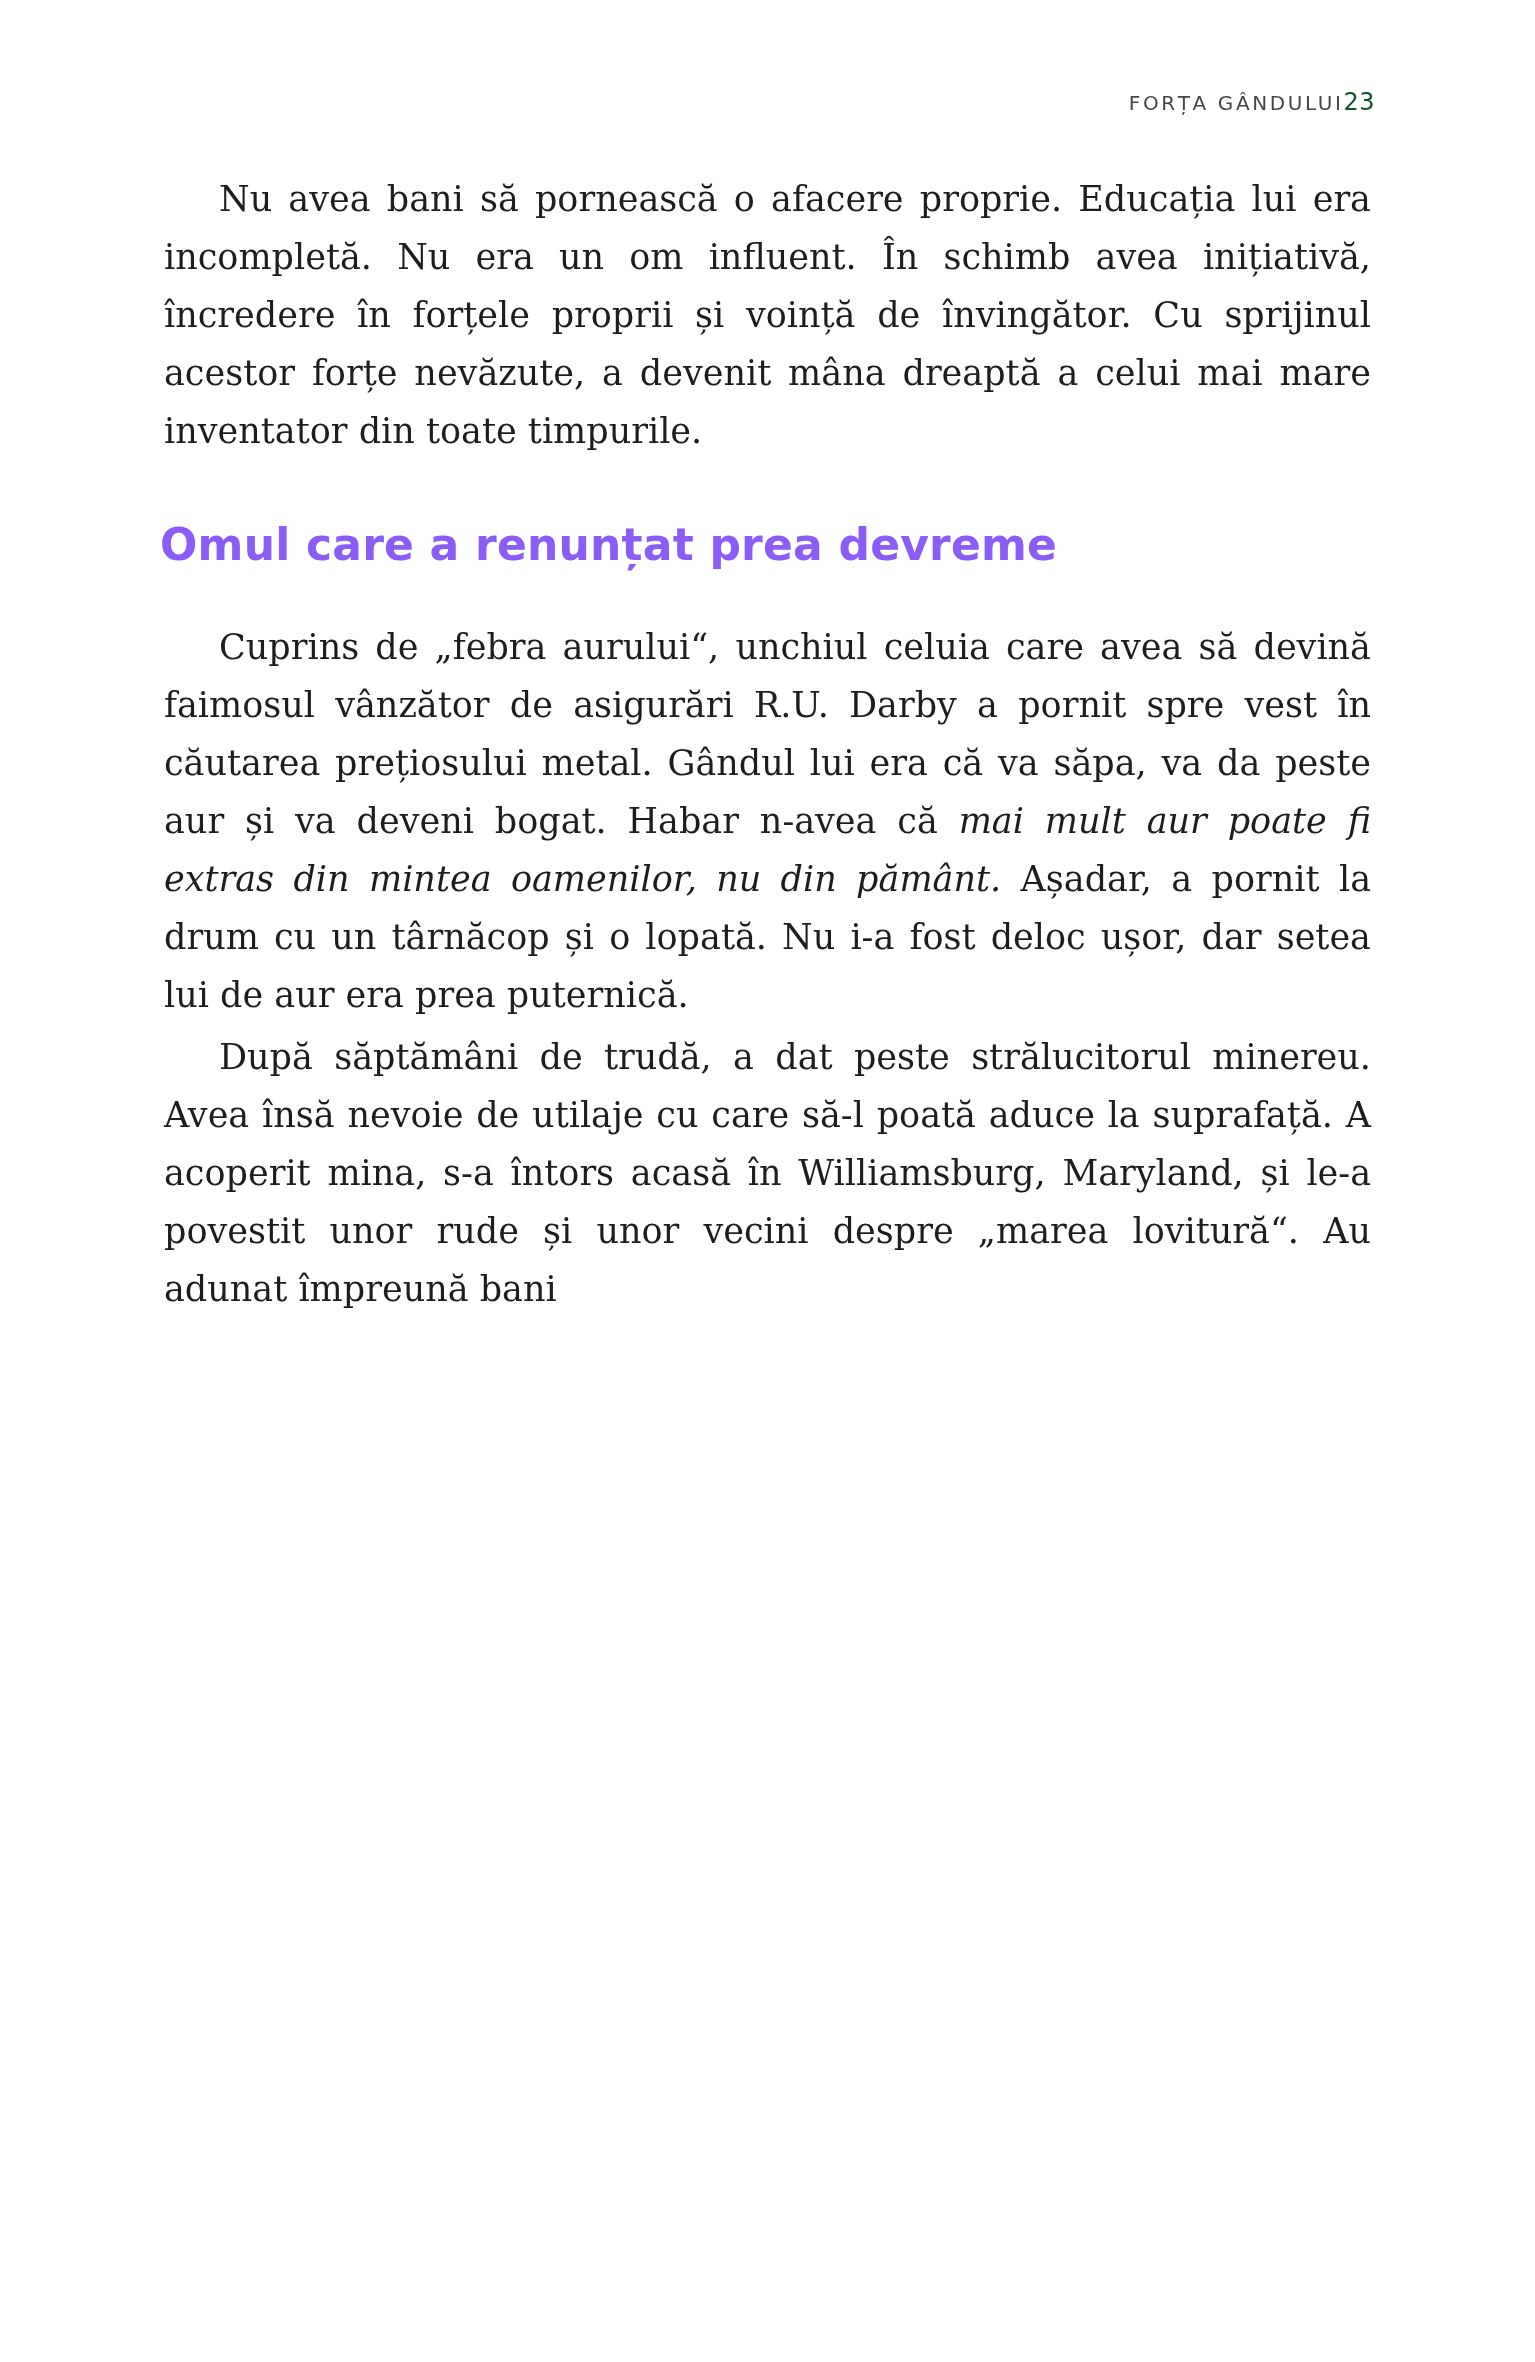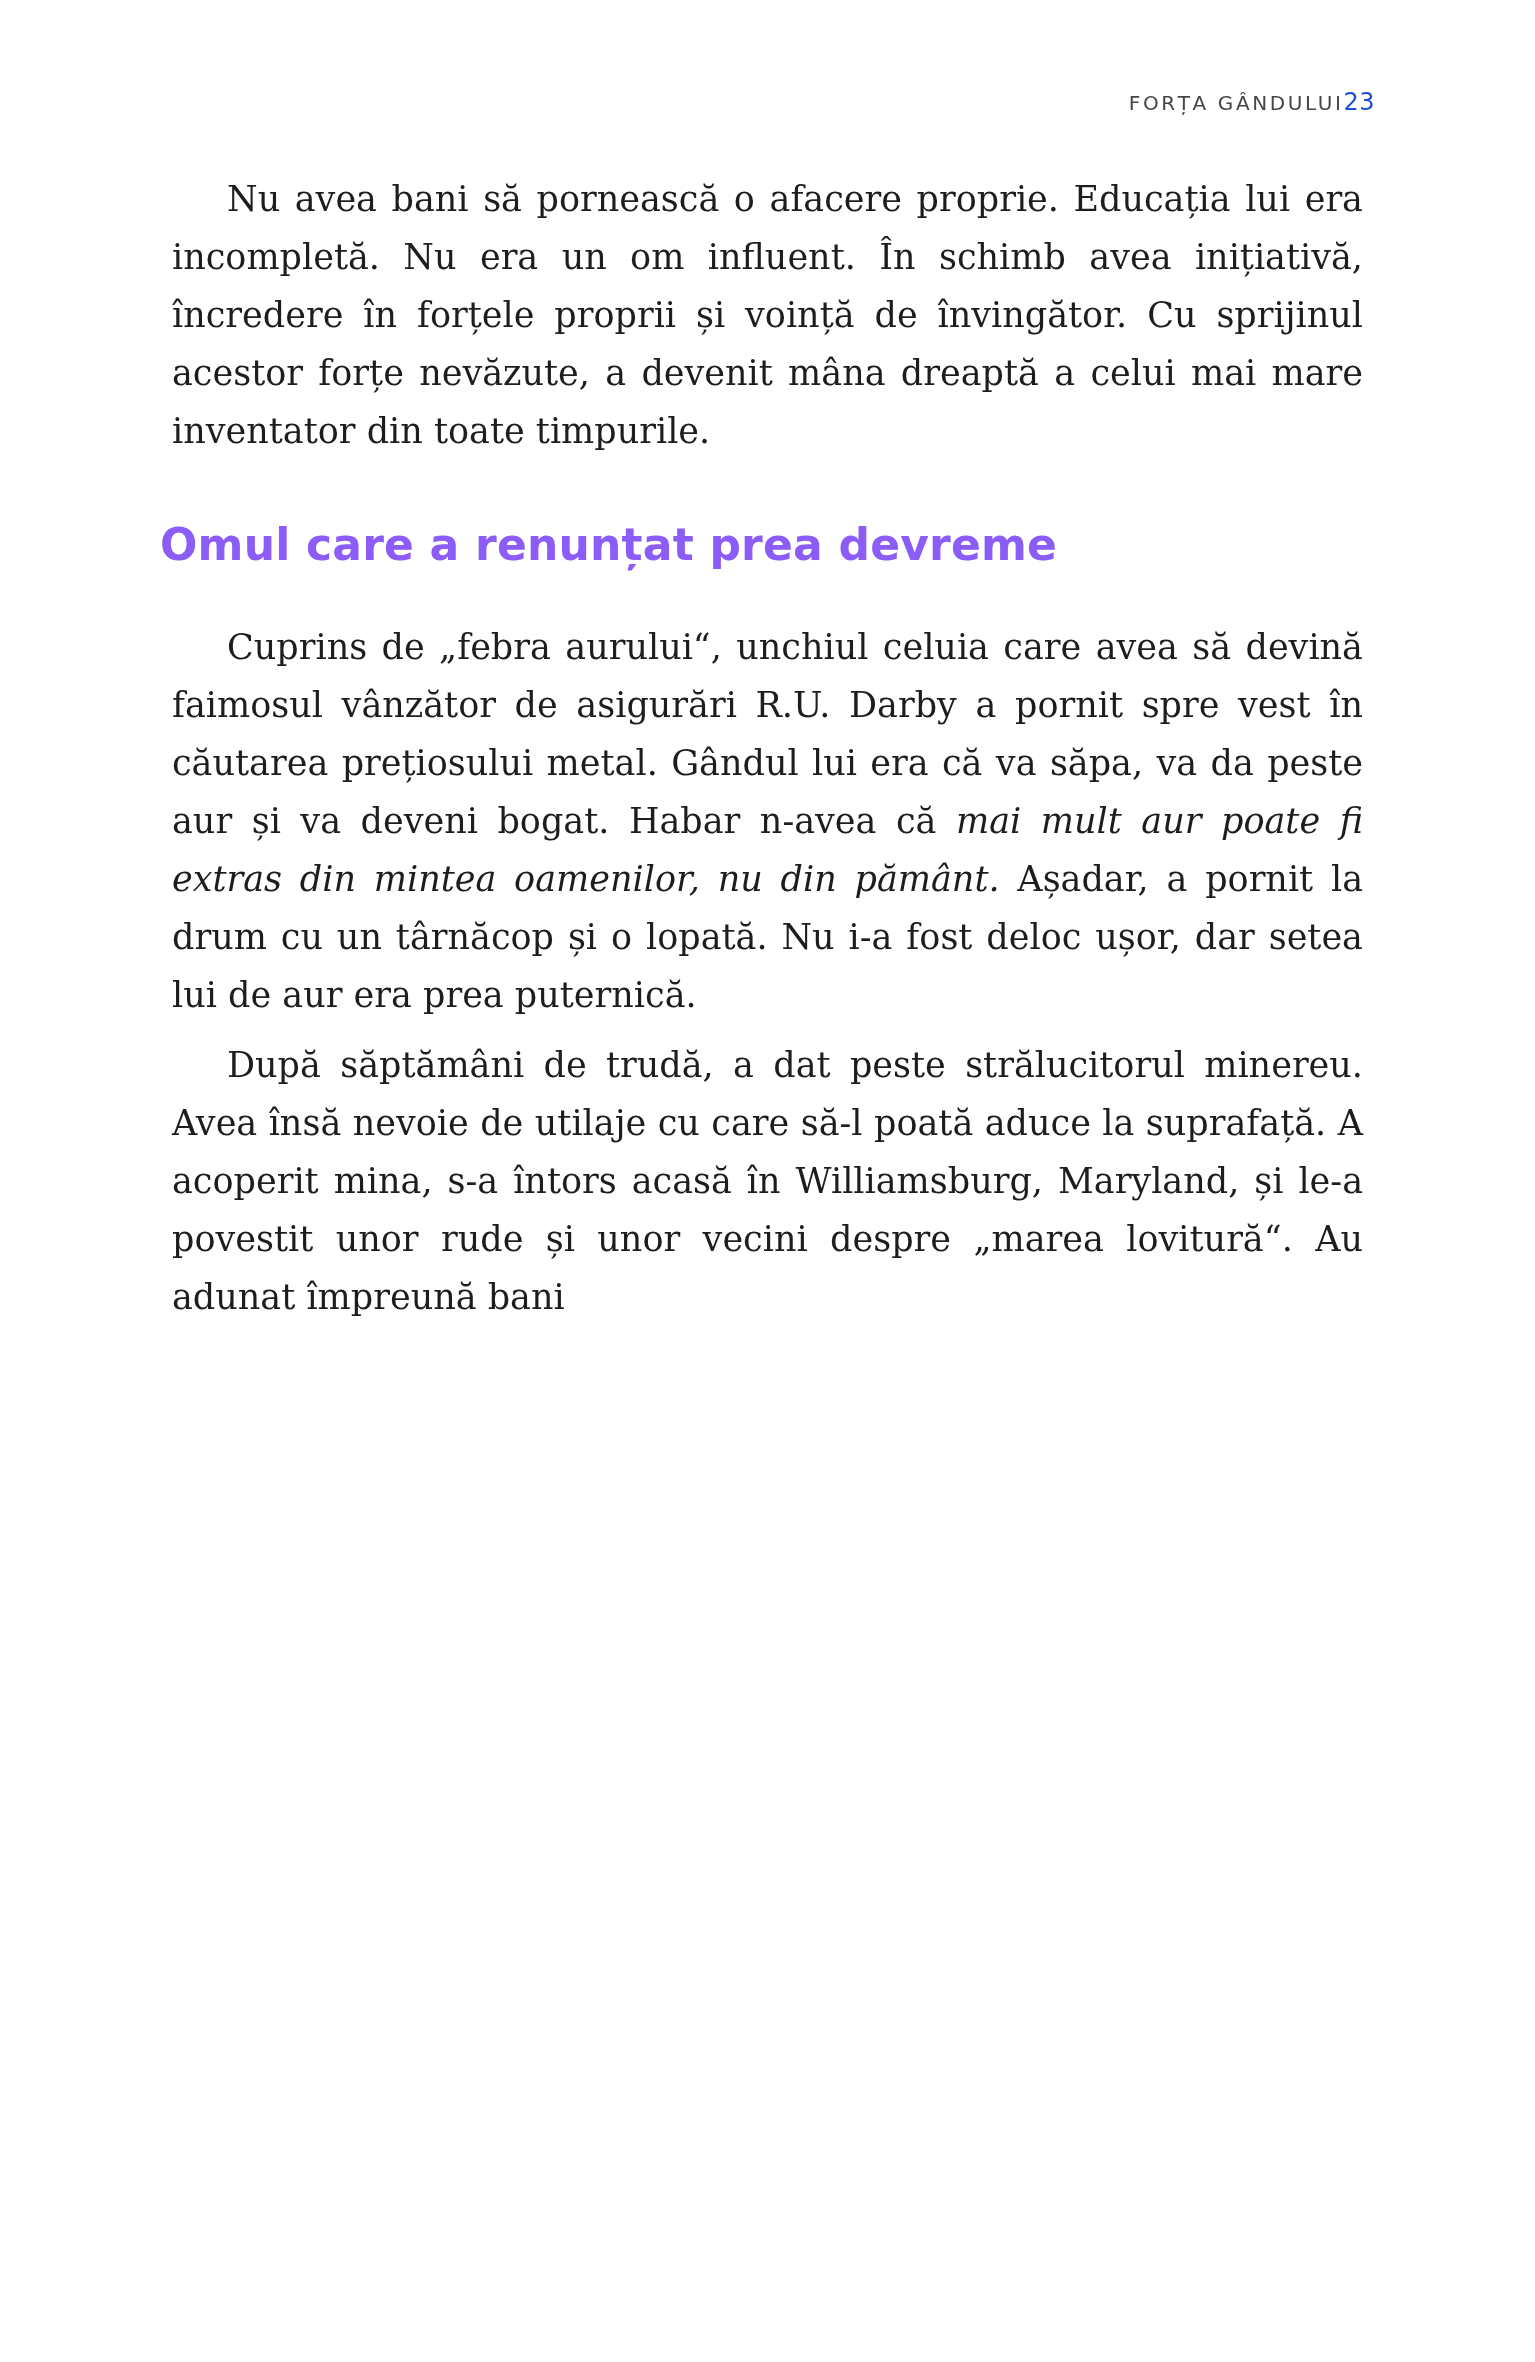--- a/index.html
+++ b/index.html
@@ -25,33 +25,33 @@
     margin-bottom: 54px;
   }
   .head-title {
     font-size: 20px;
     letter-spacing: 2.6px;
     color: #45454a;
     text-transform: uppercase;
   }
   .page-num {
     font-size: 24px;
-    color: #1d4ed8;
+    color: #14532d;
     letter-spacing: 0.5px;
   }
 
   
   .body-text {
     font-family: "DejaVu Serif", "Liberation Serif", serif;
     font-size: 35px;
     line-height: 58px;
     text-align: justify;
     color: #1d1d1b;
   }
-  .para { margin: 12px; }
+  .para { margin: 4px; }
   .para.indent { text-indent: 55px; }
   .para em { font-style: italic; }
 
   
   .section-heading {
     font-family: "DejaVu Sans", "Liberation Sans", sans-serif;
     font-weight: 700;
     font-size: 44px;
     line-height: 54px;
     color: #8b5cf6;

